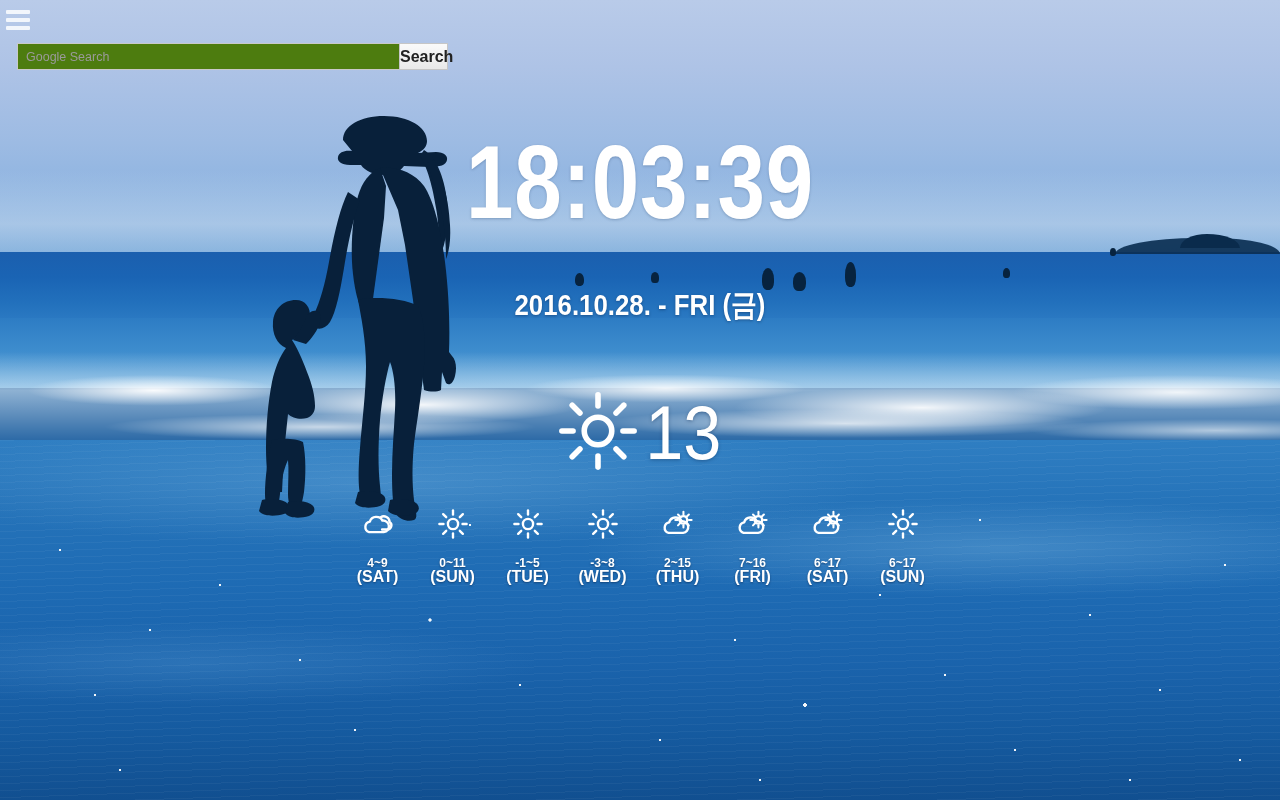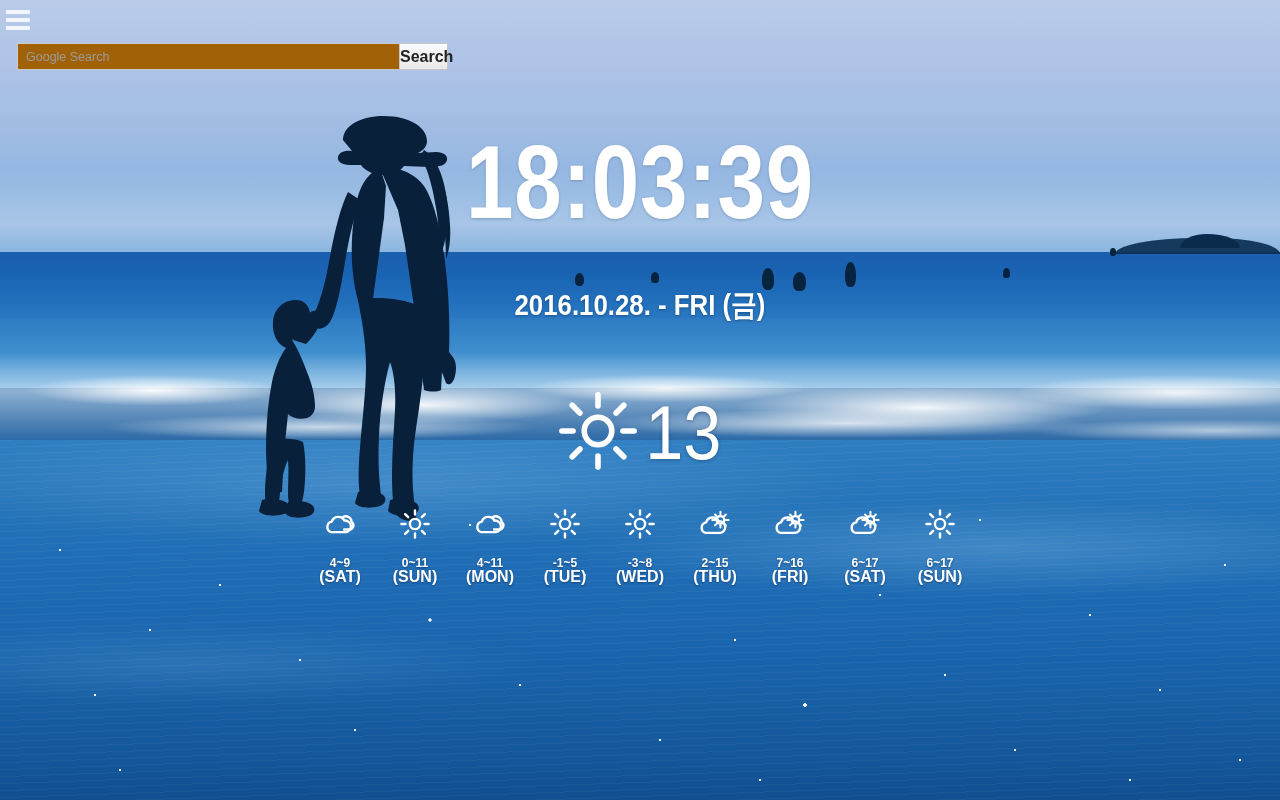--- a/index.html
+++ b/index.html
@@ -123,21 +123,21 @@
   #hamburger {
     position:absolute; left:6px; top:10px; width:24px; height:20px;
     display:flex; flex-direction:column; justify-content:space-between; cursor:pointer;
   }
   #hamburger i { display:block; height:4px; background:#f2f6fc; border-radius:1px; }
   #searchform {
     position:absolute; left:17px; top:43px; display:flex; align-items:stretch; height:27px;
   }
   #searchinput {
     width:382px; height:27px; border:1px solid #c9c9c9; border-right:none;
-    background:#a16207; padding:0 8px; font-size:12.5px; color:#222;
+    background:#4d7c0f; padding:0 8px; font-size:12.5px; color:#222;
     font-family:"Liberation Sans", sans-serif; outline:none;
   }
   #searchinput::placeholder { color:#9a9a9a; }
   #searchbtn {
     width:49px; height:27px; border:1px solid #c6c6c6; cursor:pointer;
     background:linear-gradient(180deg,#fafafa 0%,#f1f1f1 55%,#e9e9e9 100%);
     font-size:16px; font-weight:bold; color:#222;
     font-family:"Liberation Sans", sans-serif;
   }
 
@@ -341,32 +341,20 @@
             </g>
           </svg>
         </div>
         <div class="fc-temp">0~11</div>
         <div class="fc-day">(SUN)</div>
       </div>
       <div class="fc-item">
         <div class="fc-icon">
           <svg width="34" height="34" viewBox="0 0 100 100">
             <g stroke="#fff" fill="none" stroke-width="7" stroke-linecap="round" stroke-linejoin="round">
-              <path d="M58,30 a17,17 0 0 1 26,14 a12,12 0 0 1 -7,22 L62,66"></path>
-              <path d="M24,74 a16,16 0 0 1 2,-31 a20,20 0 0 1 37,-3 a15,15 0 0 1 4,34 Z"></path>
-            </g>
-          </svg>
-        </div>
-        <div class="fc-temp">4~11</div>
-        <div class="fc-day">(MON)</div>
-      </div>
-      <div class="fc-item">
-        <div class="fc-icon">
-          <svg width="34" height="34" viewBox="0 0 100 100">
-            <g stroke="#fff" fill="none" stroke-width="7" stroke-linecap="round" stroke-linejoin="round">
               <circle cx="50" cy="50" r="15"></circle>
               <line x1="50" y1="10" x2="50" y2="22"></line>
               <line x1="50" y1="78" x2="50" y2="90"></line>
               <line x1="10" y1="50" x2="22" y2="50"></line>
               <line x1="78" y1="50" x2="90" y2="50"></line>
               <line x1="21" y1="21" x2="30" y2="30"></line>
               <line x1="70" y1="70" x2="79" y2="79"></line>
               <line x1="79" y1="21" x2="70" y2="30"></line>
               <line x1="30" y1="70" x2="21" y2="79"></line>
             </g>

